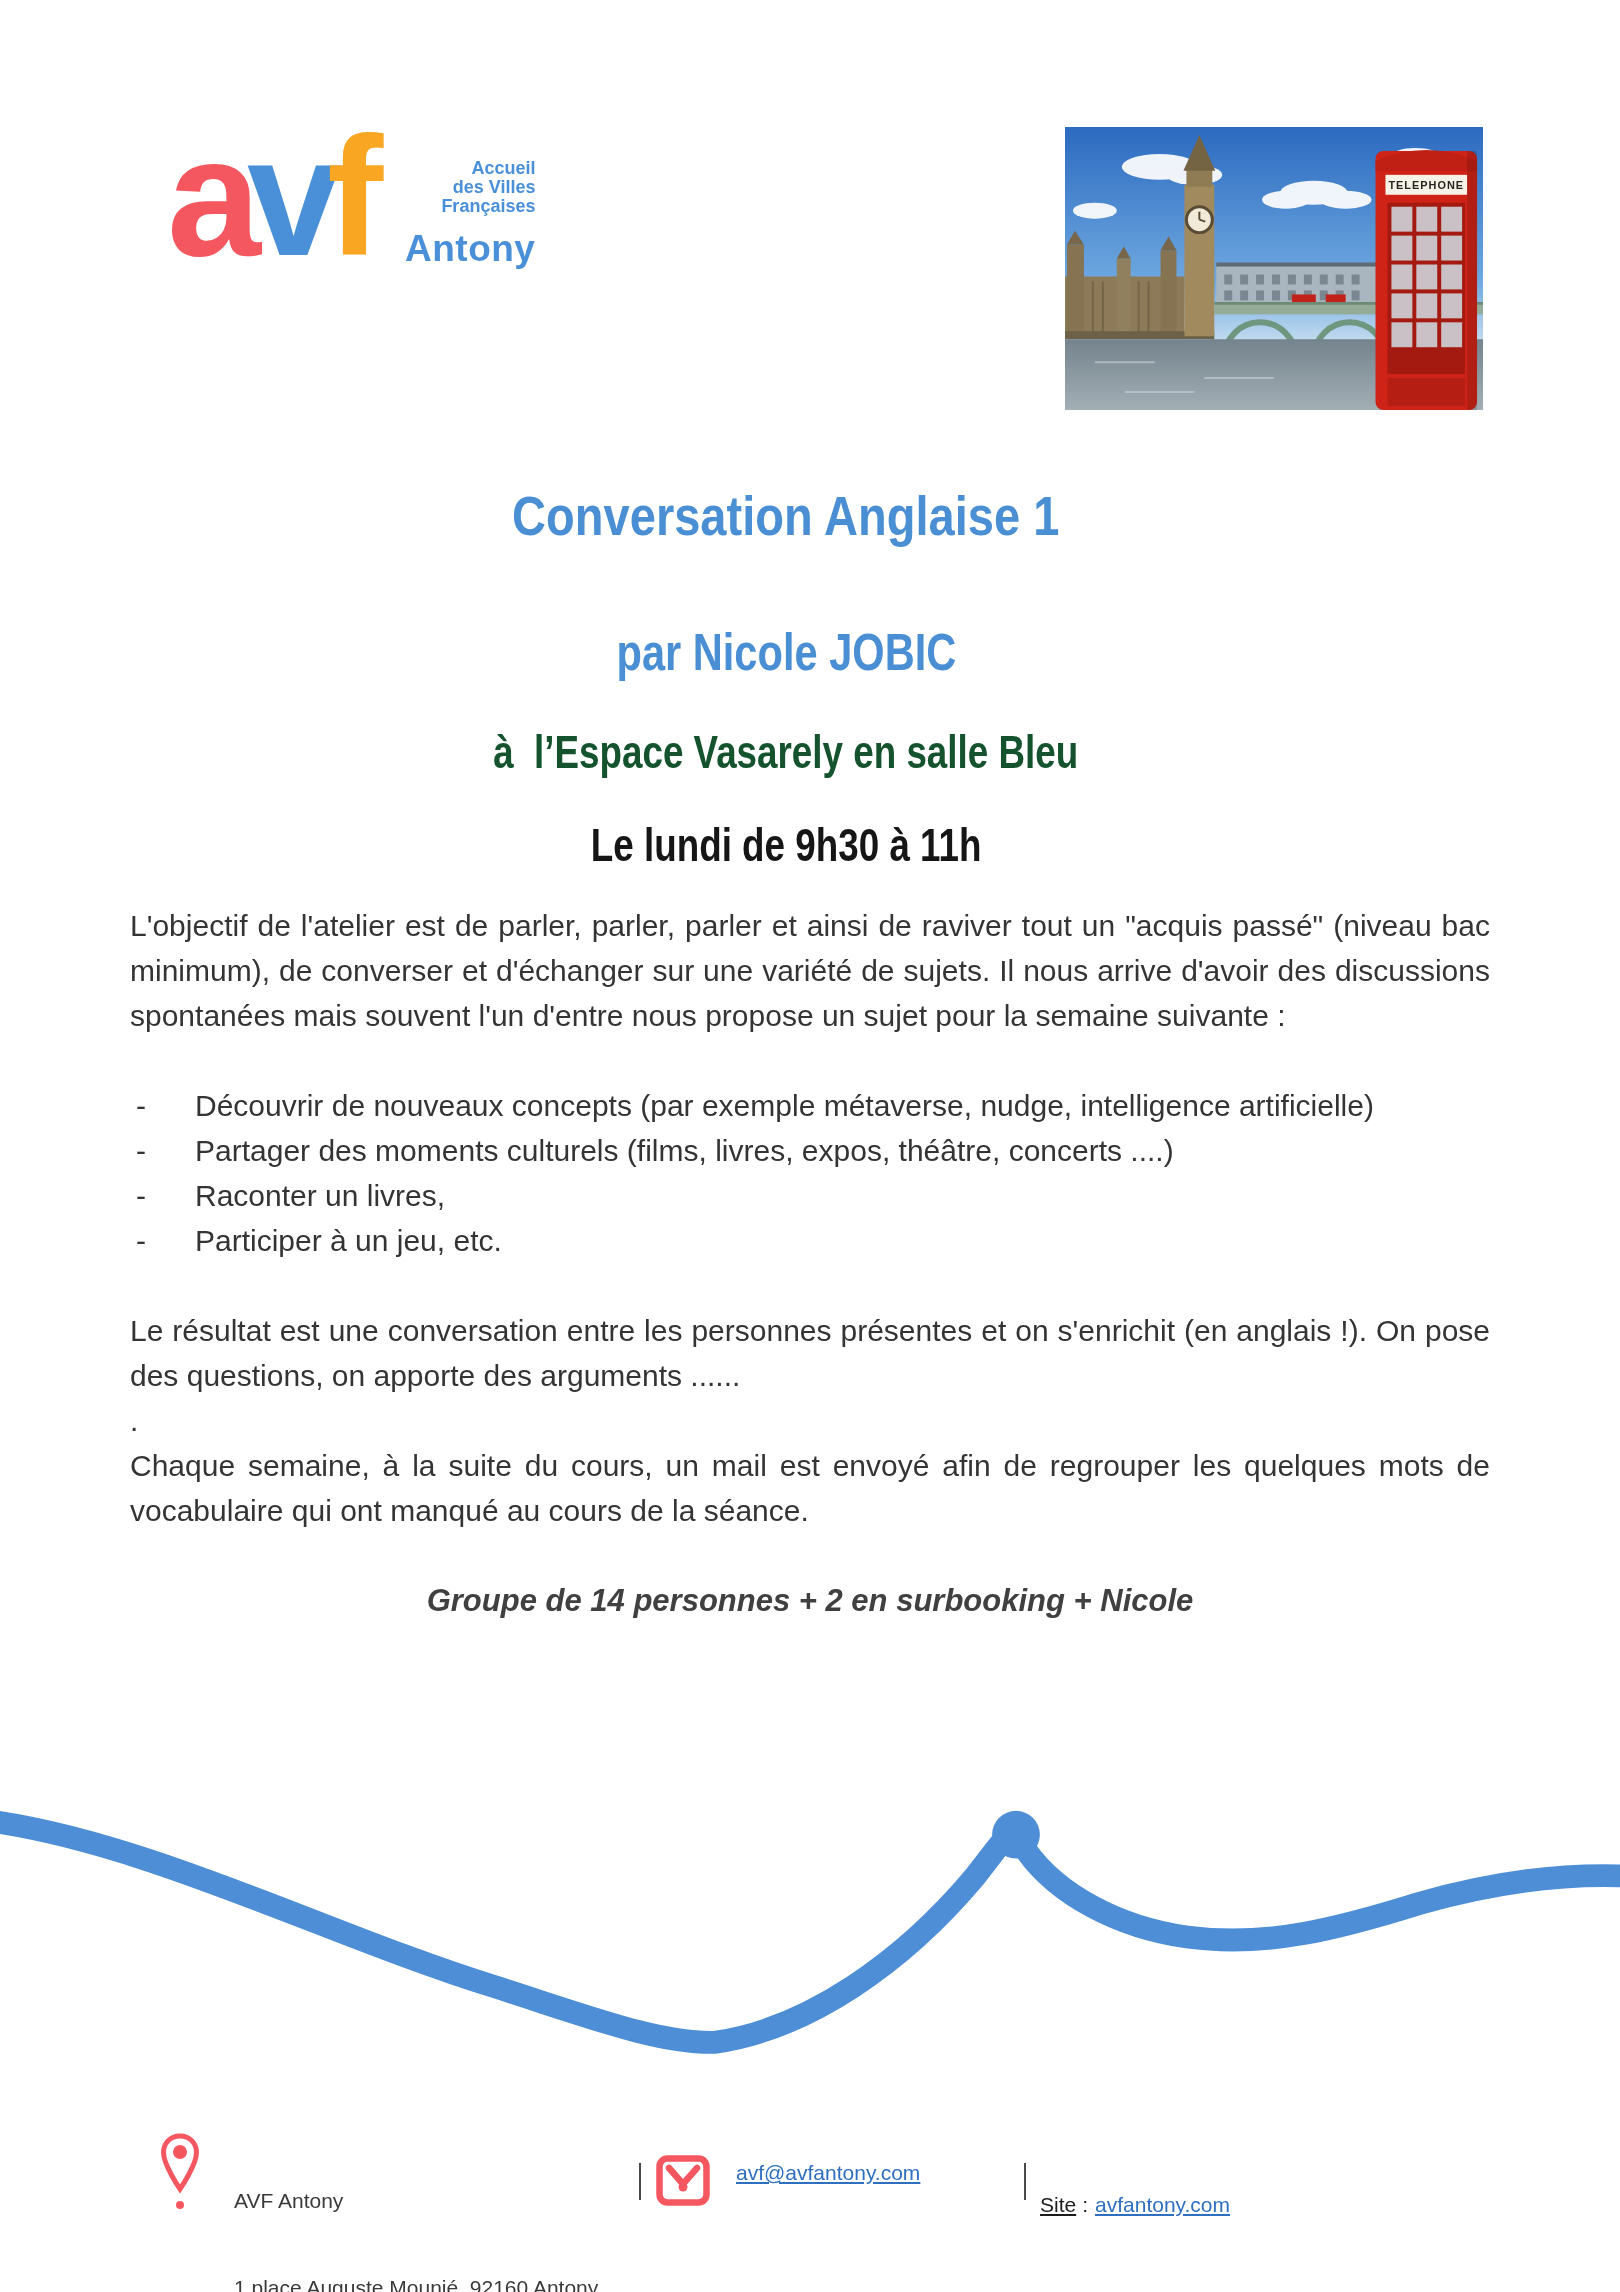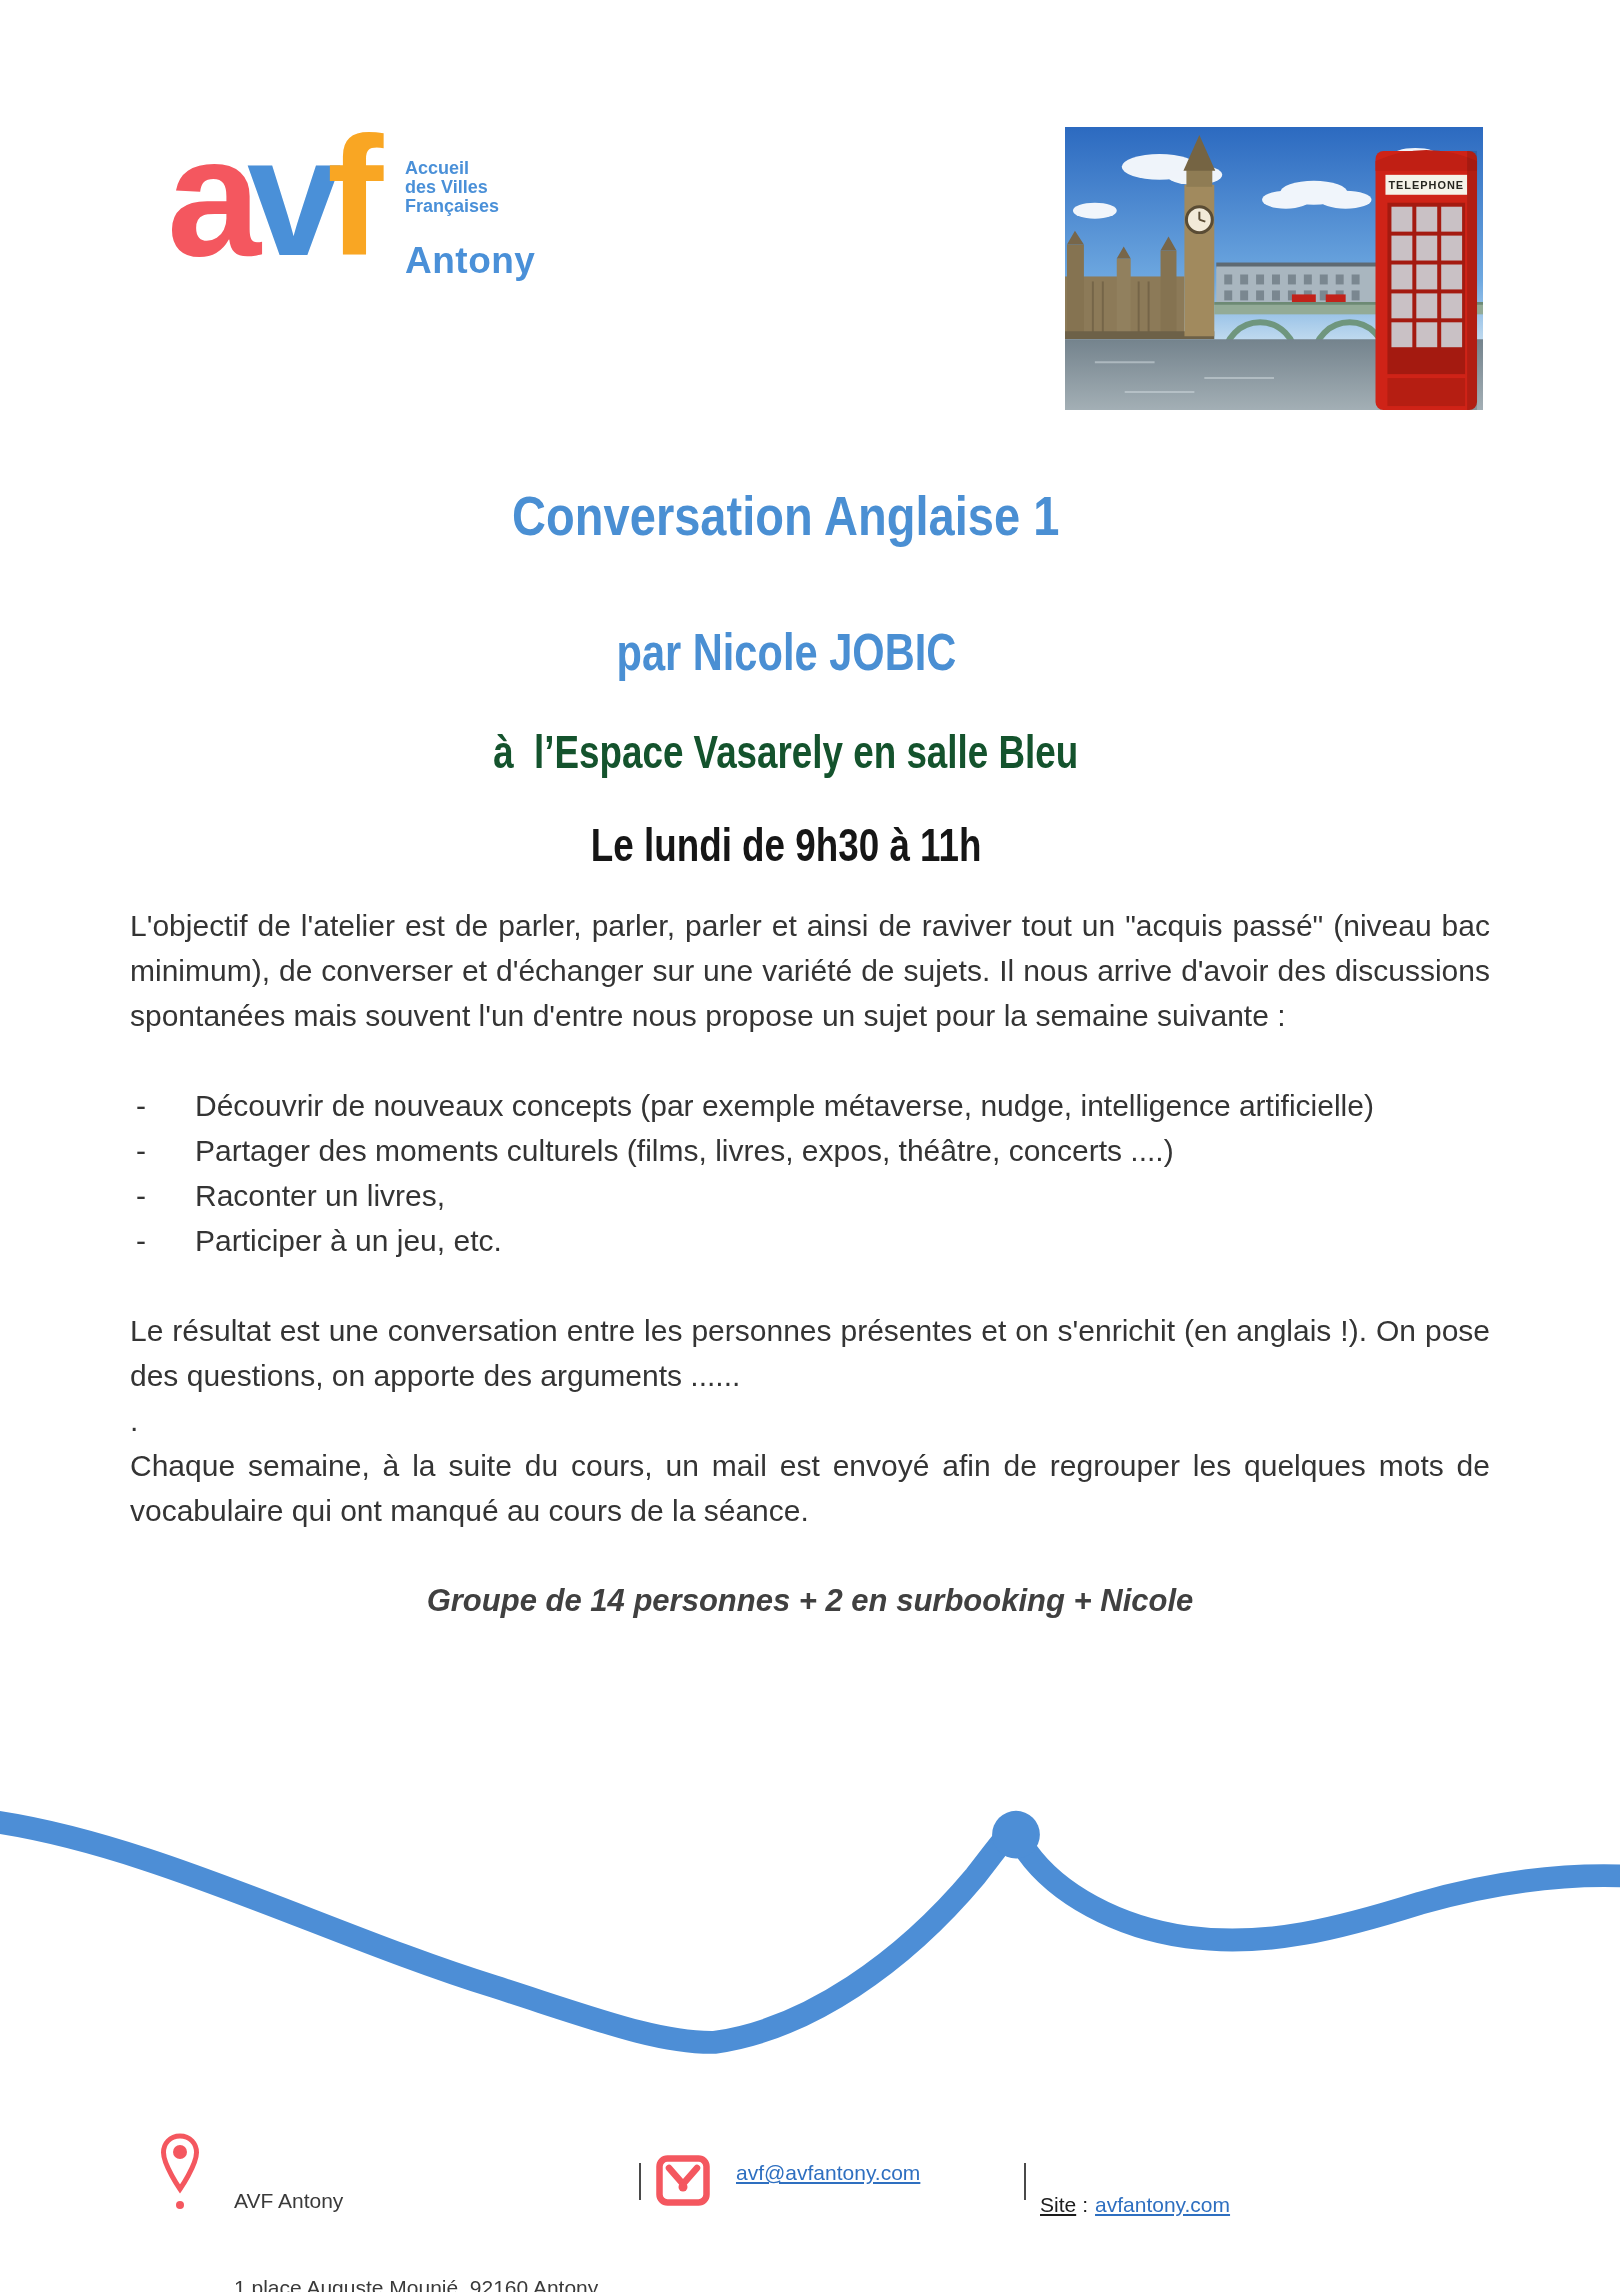--- a/index.html
+++ b/index.html
@@ -10,22 +10,22 @@
   }
   
   .logo-letters {
     position:absolute; left:167px; top:117px; font-weight:bold;
     font-size:169px; line-height:159px; letter-spacing:-14px;
   }
   .logo-letters .l-a { color:#f4575f; }
   .logo-letters .l-v { color:#4a90d8; }
   .logo-letters .l-f { color:#f9a623; }
   .logo-text { position:absolute; left:405px; top:159px; color:#4a90d8; }
-  .logo-org { font-size:18px; font-weight:bold; line-height:19px; }
-  .logo-city { font-size:37px; font-weight:bold; margin-top:24px; letter-spacing:0.5px; }
+  .logo-org { font-size:18px; font-weight:bold; line-height:19px;text-align:right; }
+  .logo-city { font-size:37px; font-weight:bold; margin-top:12px; letter-spacing:0.5px; }
   
   .photo { position:absolute; left:1065px; top:127px; width:418px; height:283px;border-radius:31px; }
   .photo svg { display:block; width:100%; height:100%; }
   
   .heading {
     position:absolute; left:130px; width:1312px; text-align:center;
     font-weight:bold; line-height:1; white-space:pre-wrap;
   }
   .heading > span { display:inline-block; transform:scaleX(0.80); transform-origin:center; white-space:pre-wrap; }
   .h-title    { top:488px; font-size:56px; color:#4a8fd3; }

